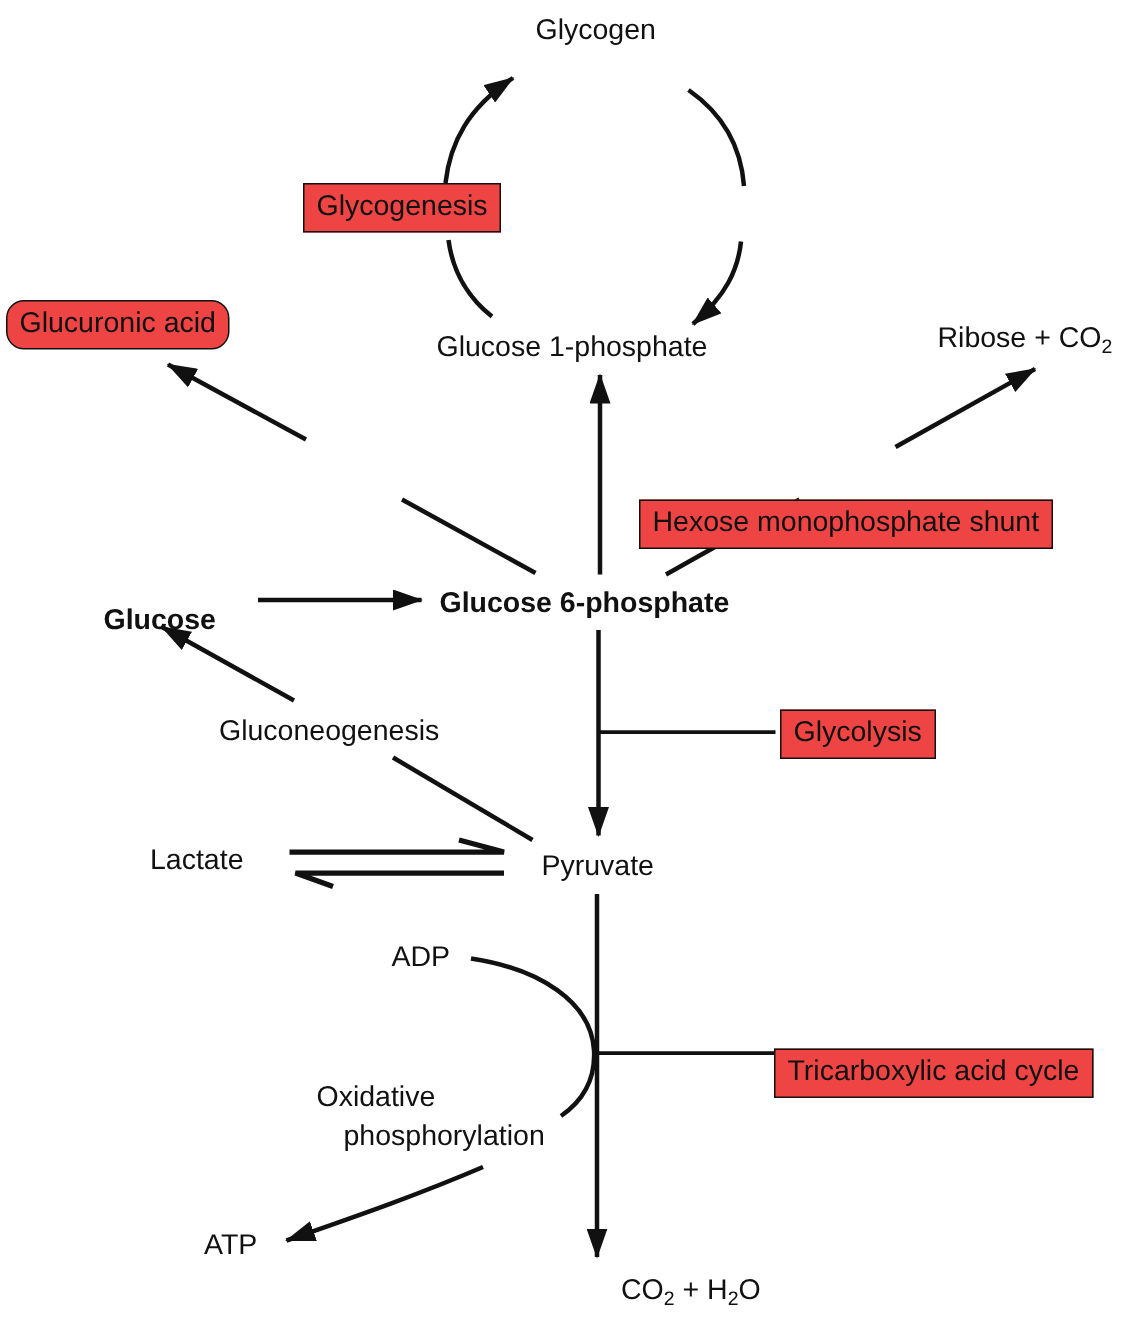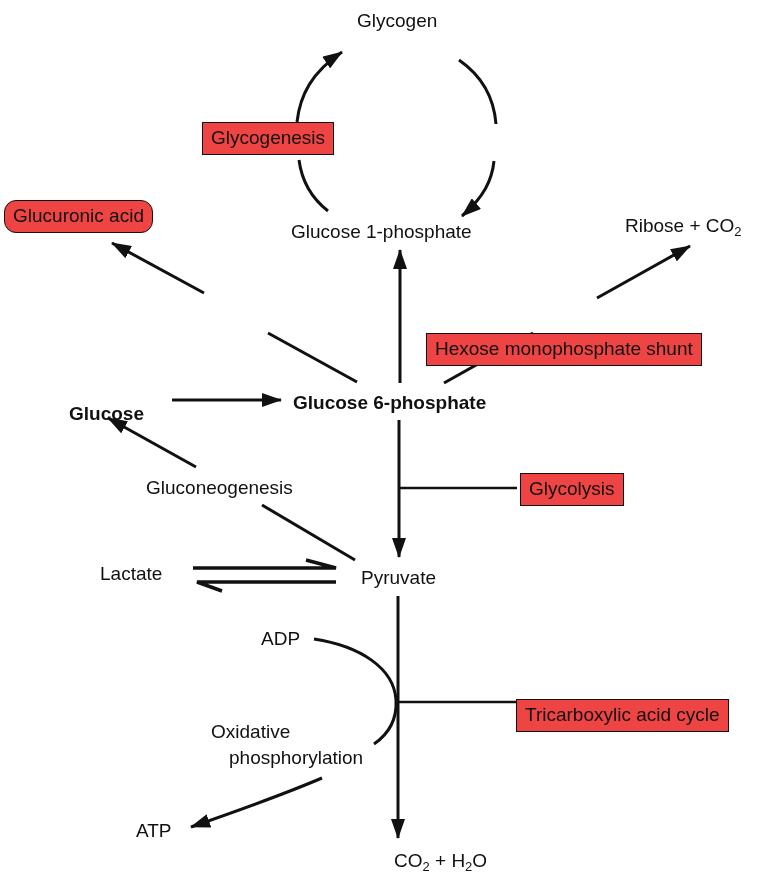--- a/index.html
+++ b/index.html
@@ -93,14 +93,14 @@
   <div class="lbl" style="left:146px;top:477px;">Gluconeogenesis</div>
   <div class="box" style="left:520px;top:473px;">Glycolysis</div>
   <div class="lbl" style="left:100px;top:563px;">Lactate</div>
   <div class="lbl" style="left:361px;top:567px;">Pyruvate</div>
 
   <div class="lbl" style="left:261px;top:628px;">ADP</div>
   <div class="box" style="left:516px;top:687px;margin-top:12px;">Tricarboxylic acid cycle</div>
   <div class="lbl" style="left:211px;top:721px;">Oxidative</div>
   <div class="lbl" style="left:229px;top:747px;">phosphorylation</div>
   <div class="lbl" style="left:136px;top:820px;">ATP</div>
-  <div class="lbl" style="left:394px;top:850px;"><span>CO</span><sub>2</sub><span> + H</span><sub>2</sub><span>O</span></div>
+  <div class="lbl" style="left:414px;top:850px;"><span>CO</span><sub>2</sub><span> + H</span><sub>2</sub><span>O</span></div>
 </div>
 
 </body></html>

